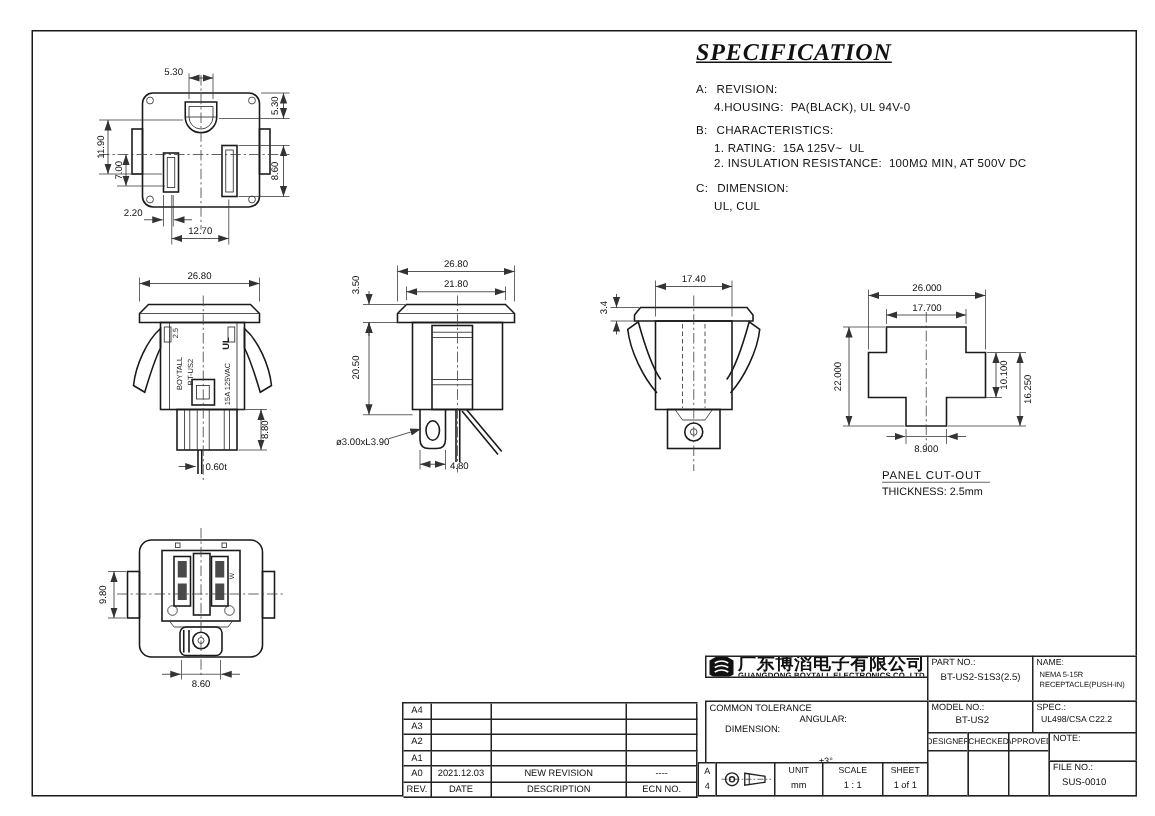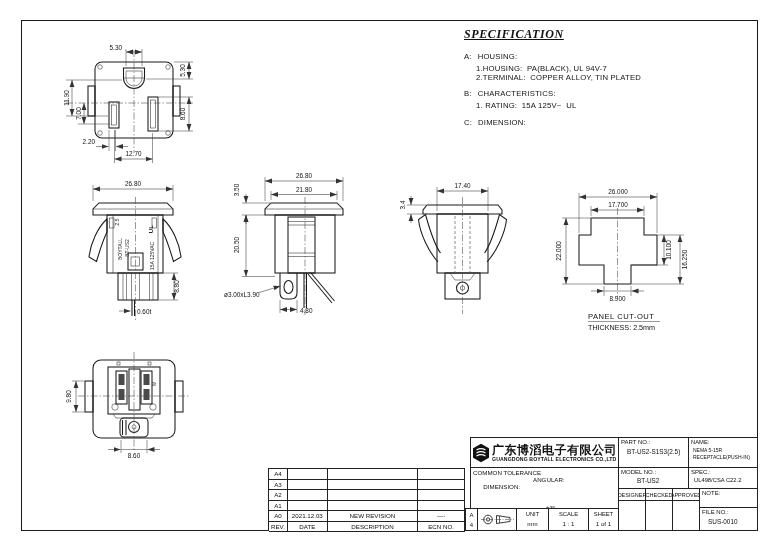--- a/index.html
+++ b/index.html
@@ -16,39 +16,39 @@
   .dim { stroke:#333; stroke-width:0.55; fill:none; }
   .cl  { stroke:#444; stroke-width:0.55; fill:none; stroke-dasharray:7 2 1.5 2; }
   .hid { stroke:#444; stroke-width:0.6; fill:none; stroke-dasharray:3 2; }
   text.d { font:6.4px "Liberation Sans",sans-serif; fill:#111; }
   text.st { font:5px "Liberation Sans",sans-serif; fill:#222; }
   text.stb { font:bold 6.2px "Liberation Sans",sans-serif; fill:#222; }
 
   
   .spec { position:absolute; left:464px; top:27px; width:296px; }
   .spec-title { font-family:"Liberation Serif",serif; font-style:italic; font-weight:bold;
-                font-size:12px; text-decoration:underline; letter-spacing:0.6px; margin-bottom:10px; }
+                font-size:16px; text-decoration:underline; letter-spacing:0.6px; margin-bottom:10px; }
   .spec-head { display:flex; gap:6px; font-size:7.7px; letter-spacing:0.2px; margin-bottom:2.5px; }
   .spec-sec { margin-bottom:6px; }
   .spec-item { padding-left:12px; font-size:7.7px; line-height:9.8px; letter-spacing:0.2px; white-space:pre; }
   .spec-sec.gap { margin-top:8px; }
 
   
   .rev-table { position:absolute; left:268px; top:468px; width:197px; height:63px;
                border-top:1px solid #222; border-left:1px solid #222; font-size:6.2px; background:#fff; }
   .rt-row { display:flex; height:10.5px; }
   .rt-c { border-right:1px solid #222; border-bottom:1px solid #222; display:flex;
           align-items:center; justify-content:center; overflow:hidden; }
   .rt-c.c1 { width:19px; } .rt-c.c2 { width:40px; } .rt-c.c3 { width:91px; } .rt-c.c4 { width:47px; }
 
   
   .tb { position:absolute; border:1px solid #222; background:#fff; overflow:hidden; }
   .tb-label { font-size:6px; padding:1px 0 0 2px; }
   .tb-value { font-size:6.4px; padding-left:8px; }
-  .cell-company { left:470px; top:437px; width:149px; height:31px; display:flex; align-items:center; padding:2px 1px; gap:2px; }
+  .cell-company { left:470px; top:437px; width:149px; height:15px; display:flex; align-items:center; padding:2px 1px; gap:2px; }
   .co-cn { font-size:12px; font-weight:bold; letter-spacing:0.5px; line-height:12px; white-space:nowrap; }
   .co-en { font-size:5.2px; font-weight:bold; letter-spacing:0.1px; white-space:nowrap; }
   .cell-part  { left:618px; top:437px; width:71px; height:31px; }
   .cell-name  { left:688px; top:437px; width:70px; height:31px; }
   .name-line { font-size:5px; padding-left:4px; line-height:6.5px; }
   .cell-model { left:618px; top:467px; width:71px; height:22px; }
   .cell-spec  { left:688px; top:467px; width:70px; height:22px; }
   .cell-tol   { left:470px; top:467px; width:149px; height:42px; font-size:6.2px; }
   .tol-row { white-space:pre; line-height:6.9px; padding-left:2px; position:relative; }
   .tol-ang { position:absolute; left:62px; top:0; }
@@ -300,37 +300,38 @@
       <line class="ext" x1="121" y1="449.5" x2="147" y2="449.5"></line>
       <text class="d" x="134" y="458" text-anchor="middle">8.60</text>
     </g>
   </svg>
 
   <div class="spec">
     <div class="spec-title">SPECIFICATION</div>
     <div class="spec-sec">
       <div class="spec-head">
         <span>A:</span>
-        <span>HOUSING:</span>
+        <span>REVISION:</span>
       </div>
-      <div class="spec-item">1.HOUSING:  PA(BLACK), UL 94V-7</div>
-      <div class="spec-item">2.TERMINAL:  COPPER ALLOY, TIN PLATED</div>
+      <div class="spec-item">4.HOUSING:  PA(BLACK), UL 94V-0</div>
     </div>
     <div class="spec-sec">
       <div class="spec-head">
         <span>B:</span>
         <span>CHARACTERISTICS:</span>
       </div>
       <div class="spec-item">1. RATING:  15A 125V~  UL</div>
+      <div class="spec-item">2. INSULATION RESISTANCE:  100MΩ MIN, AT 500V DC</div>
     </div>
     <div class="spec-sec gap">
       <div class="spec-head">
         <span>C:</span>
         <span>DIMENSION:</span>
       </div>
+      <div class="spec-item">UL, CUL</div>
     </div>
   </div>
 
   <div class="rev-table">
     <div class="rt-row">
       <div class="rt-c c1">A4</div>
       <div class="rt-c c2"></div>
       <div class="rt-c c3"></div>
       <div class="rt-c c4"></div>
     </div>

